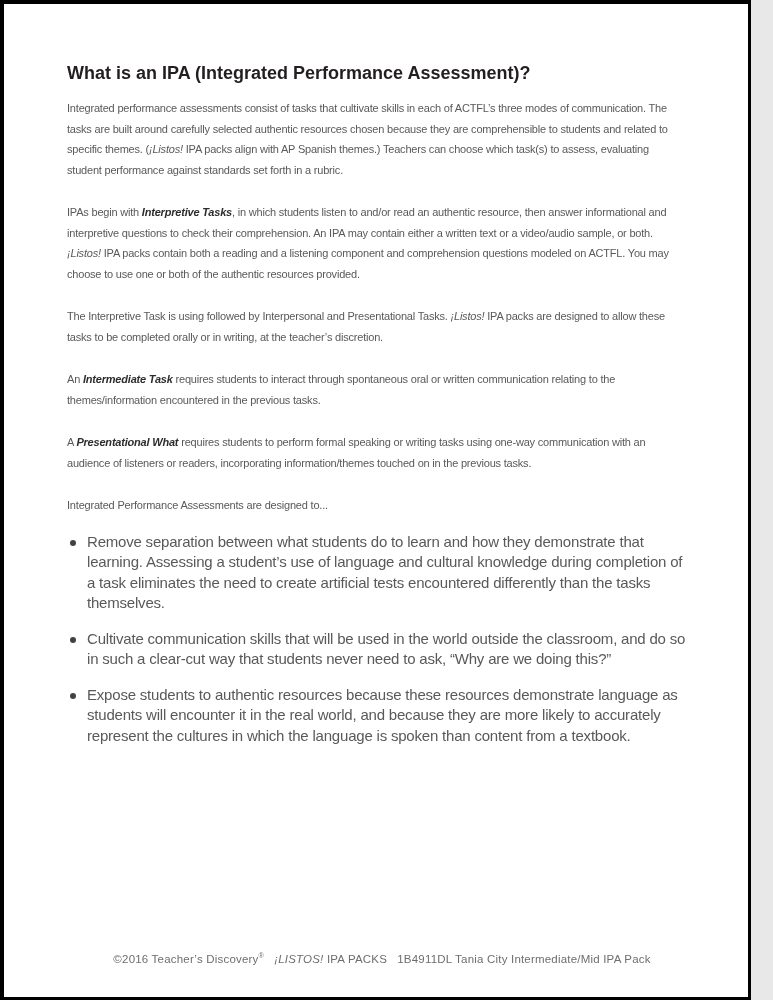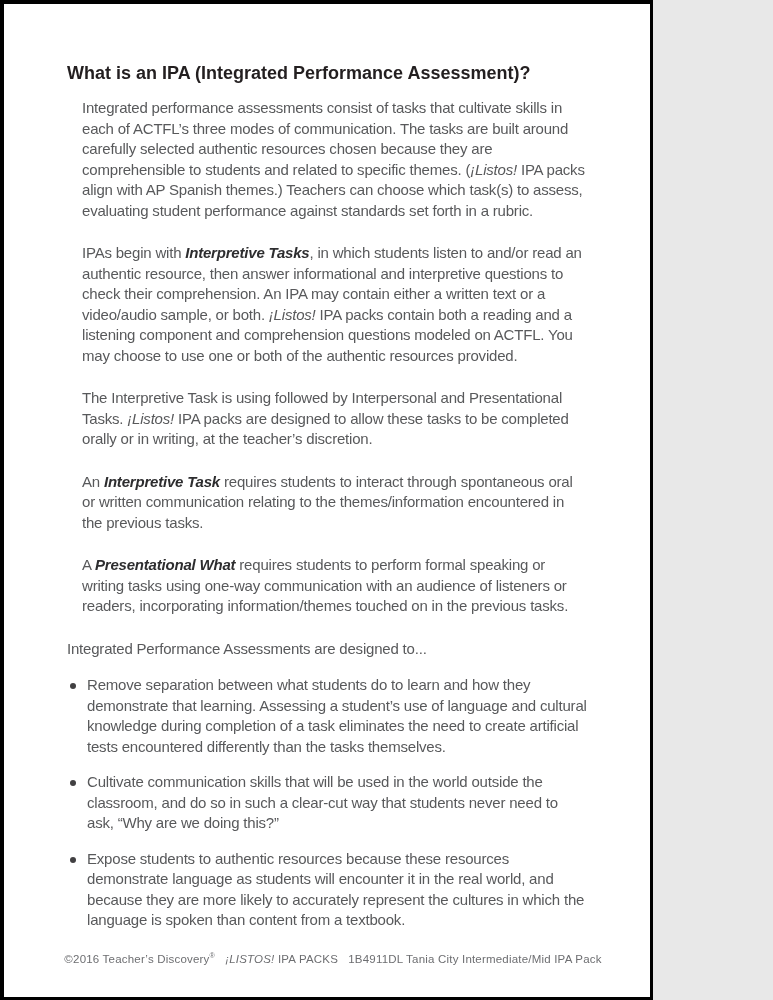--- a/index.html
+++ b/index.html
@@ -1,18 +1,18 @@
 <!DOCTYPE html>
 <html><head>
 <meta charset="utf-8">
 <style>
   html, body { margin: 0; padding: 0; background: #e8e8e8; }
   .page {
     position: relative;
-    width: 653px;
+    width: 751px;
     height: 1000px;
     box-sizing: border-box;
     background: #ffffff;
     border-style: solid;
     border-color: #000000;
     border-width: 4px 3px 3px 4px;
     font-family: "Liberation Sans", sans-serif;
     overflow: hidden;
   }
   .content {
@@ -22,28 +22,28 @@
     font-size: 18px;
     line-height: 22px;
     font-weight: 700;
     color: #231f20;
     margin: 0 0 14px 0;
   }
   h1.section-heading.second {
     margin-top: 24px;
   }
   p.body-para {
-    font-size: 15px;
+    font-size: 11px;
     line-height: 20.5px;
     color: #58595b;
     letter-spacing: -0.2px;
-    margin: 0 0 22px 15px;
+    margin: 0 0 22px 0;
   }
   p.intro-line {
-    font-size: 15px;
+    font-size: 11px;
     line-height: 20.5px;
     color: #58595b;
     letter-spacing: -0.2px;
     margin: 0 0 16px 0;
   }
   .seg-b { font-weight: 700; color: #2d2d2f; font-style: italic; }
   .seg-i { font-style: italic; }
   .seg-sup { vertical-align: super; font-size: 0.62em; }
   ul.bullet-list {
     list-style: none;
@@ -86,21 +86,21 @@
 <body>
 
 <div class="page">
   <div class="content">
 
     <h1 class="section-heading">What is an IPA (Integrated Performance Assessment)?</h1>
 
     <p class="body-para"><span class="seg-n">Integrated performance assessments consist of tasks that cultivate skills in each of ACTFL’s three modes of communication. The tasks are built around carefully selected authentic resources chosen because they are comprehensible to students and related to specific themes. (</span><span class="seg-i">¡Listos!</span><span class="seg-n"> IPA packs align with AP Spanish themes.) Teachers can choose which task(s) to assess, evaluating student performance against standards set forth in a rubric.</span></p>
     <p class="body-para"><span class="seg-n">IPAs begin with </span><span class="seg-b">Interpretive Tasks</span><span class="seg-n">, in which students listen to and/or read an authentic resource, then answer informational and interpretive questions to check their comprehension. An IPA may contain either a written text or a video/audio sample, or both. </span><span class="seg-i">¡Listos!</span><span class="seg-n"> IPA packs contain both a reading and a listening component and comprehension questions modeled on ACTFL. You may choose to use one or both of the authentic resources provided.</span></p>
     <p class="body-para"><span class="seg-n">The Interpretive Task is using followed by Interpersonal and Presentational Tasks. </span><span class="seg-i">¡Listos!</span><span class="seg-n"> IPA packs are designed to allow these tasks to be completed orally or in writing, at the teacher’s discretion.</span></p>
-    <p class="body-para"><span class="seg-n">An </span><span class="seg-b">Interpretive Task</span><span class="seg-n"> requires students to interact through spontaneous oral or written communication relating to the themes/information encountered in the previous tasks.</span></p>
+    <p class="body-para"><span class="seg-n">An </span><span class="seg-b">Intermediate Task</span><span class="seg-n"> requires students to interact through spontaneous oral or written communication relating to the themes/information encountered in the previous tasks.</span></p>
     <p class="body-para"><span class="seg-n">A </span><span class="seg-b">Presentational What</span><span class="seg-n"> requires students to perform formal speaking or writing tasks using one-way communication with an audience of listeners or readers, incorporating information/themes touched on in the previous tasks.</span></p>
 
 
     <p class="intro-line">Integrated Performance Assessments are designed to...</p>
 
     <ul class="bullet-list">
       <li>
         <span class="bullet-dot"></span>
         <span class="bullet-text">Remove separation between what students do to learn and how they demonstrate that learning. Assessing a student’s use of language and cultural knowledge during completion of a task eliminates the need to create artificial tests encountered differently than the tasks themselves.</span>
       </li>

